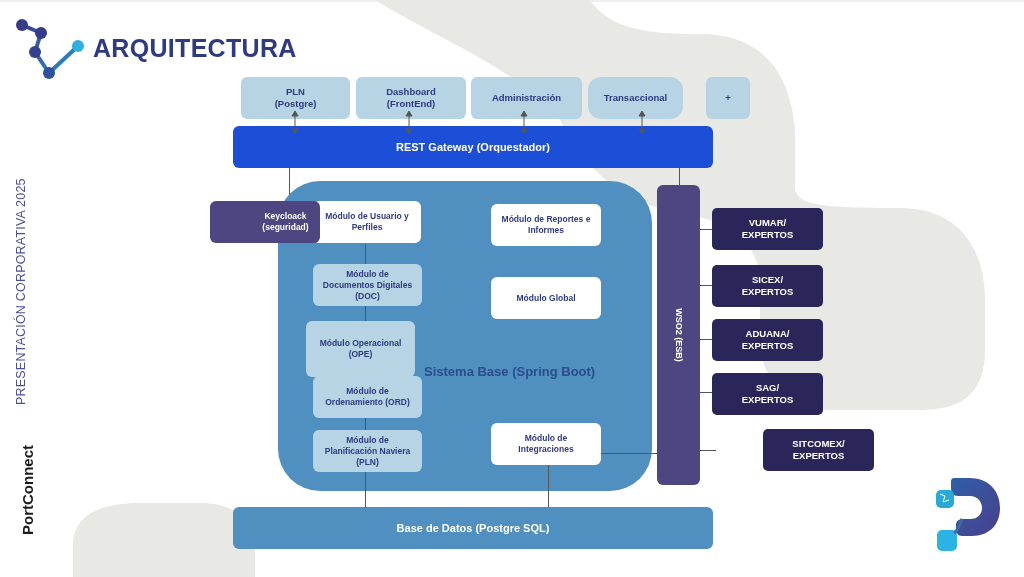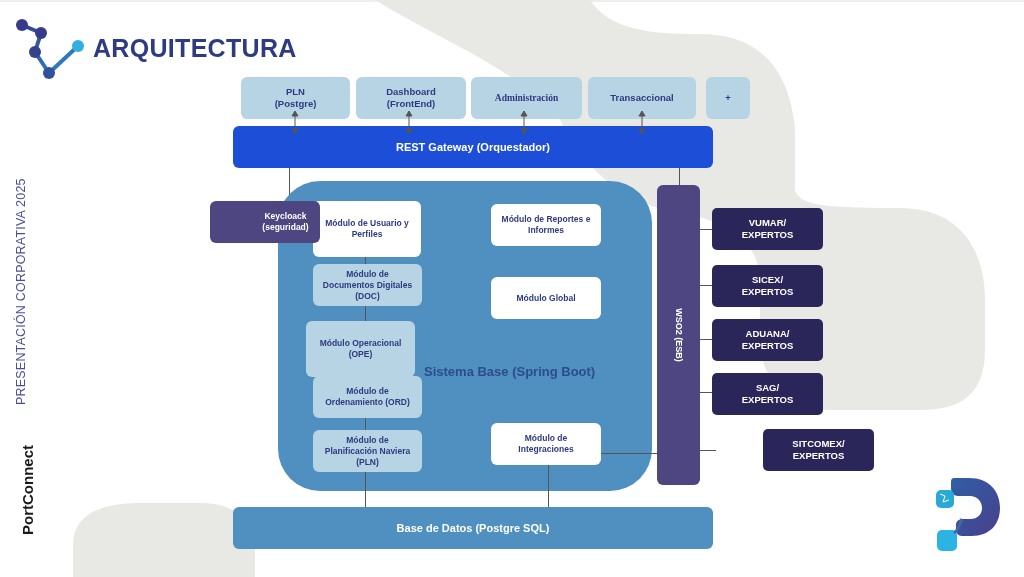--- a/index.html
+++ b/index.html
@@ -66,22 +66,22 @@
 <div class="line" style="left:699px;top:229px;width:14px;height:1px;"></div>
 <div class="line" style="left:699px;top:285px;width:14px;height:1px;"></div>
 <div class="line" style="left:699px;top:339px;width:14px;height:1px;"></div>
 <div class="line" style="left:699px;top:392px;width:14px;height:1px;"></div>
 <div class="line" style="left:699px;top:450px;width:17px;height:1px;"></div>
 
 <div class="abs fe ctr ml" style="left:241px;top:77px;width:109px;height:42px;"><span>PLN
 (Postgre)</span></div>
 <div class="abs fe ctr ml" style="left:356px;top:77px;width:110px;height:42px;"><span>Dashboard
 (FrontEnd)</span></div>
-<div class="abs fe ctr ml" style="left:471px;top:77px;width:111px;height:42px;font-family:Liberation Serif, serif;"><span>Administración</span></div>
-<div class="abs fe ctr ml" style="left:588px;top:77px;width:108px;height:42px;"><span>Transaccional</span></div>
+<div class="abs fe ctr ml" style="left:471px;top:77px;width:111px;height:42px;"><span>Administración</span></div>
+<div class="abs fe ctr ml" style="left:588px;top:77px;width:95px;height:42px;border-radius:13px;"><span>Transaccional</span></div>
 <div class="abs fe ctr ml" style="left:706px;top:77px;width:44px;height:42px;"><span>+</span></div>
 
 <div class="abs gw ctr" style="left:233px;top:126px;width:480px;height:42px;">
     <span>REST Gateway (Orquestador)</span>
   </div>
 
 <svg style="left:0;top:0;" width="1024" height="577">
   <g stroke="#555555" stroke-width="1" fill="#555555">
     <g>
         <line x1="295" y1="114" x2="295" y2="131"></line>
@@ -105,21 +105,21 @@
       </g>
   </g>
 </svg>
 
 <div class="abs sys" style="left:278px;top:181px;width:374px;height:310px;"></div>
 <div class="line" style="left:365px;top:244px;width:1px;height:265px;"></div>
 <div class="line" style="left:548px;top:462px;width:1px;height:47px;"></div>
 <div class="line" style="left:601px;top:453px;width:57px;height:1px;"></div>
 <div class="abs sys-label" style="left:424px;top:364px;">Sistema Base (Spring Boot)</div>
 
-<div class="abs mod-w ctr ml" style="left:313px;top:201px;width:108px;height:56px;"><span>Módulo de Usuario y
+<div class="abs mod-w ctr ml" style="left:313px;top:201px;width:108px;height:42px;"><span>Módulo de Usuario y
 Perfiles</span></div>
 <div class="abs kc ctr ml" style="left:210px;top:201px;width:110px;height:42px;padding-left:41px;"><span>Keycloack
 (seguridad)</span></div>
 <div class="abs mod-l ctr ml" style="left:313px;top:264px;width:109px;height:42px;"><span>Módulo de
 Documentos Digitales
 (DOC)</span></div>
 <div class="abs mod-l ctr ml" style="left:306px;top:321px;width:109px;height:56px;"><span>Módulo Operacional
 (OPE)</span></div>
 <div class="abs mod-l ctr ml" style="left:313px;top:376px;width:109px;height:42px;"><span>Módulo de
 Ordenamiento  (ORD)</span></div>

